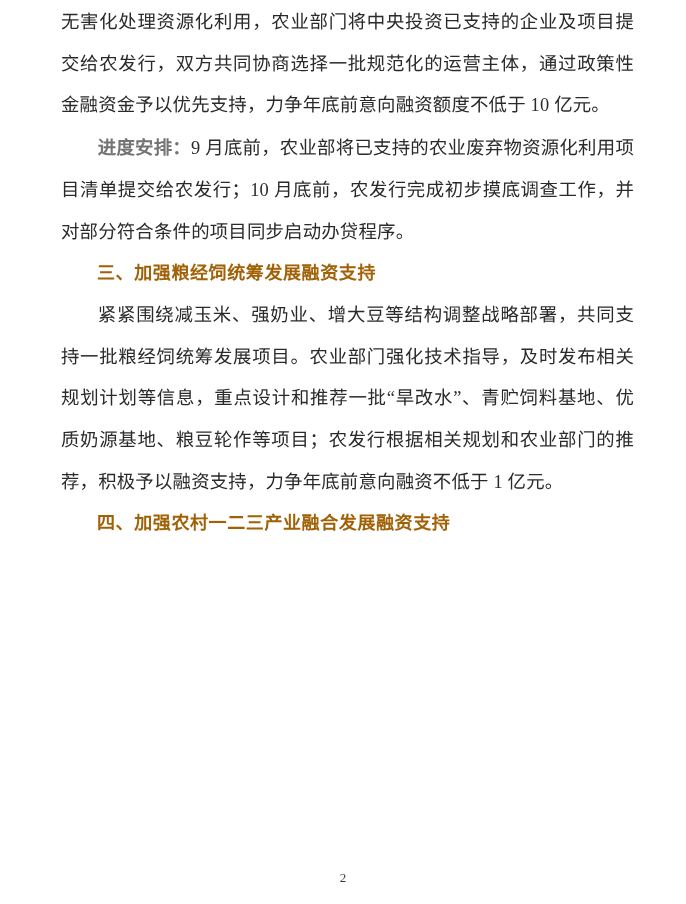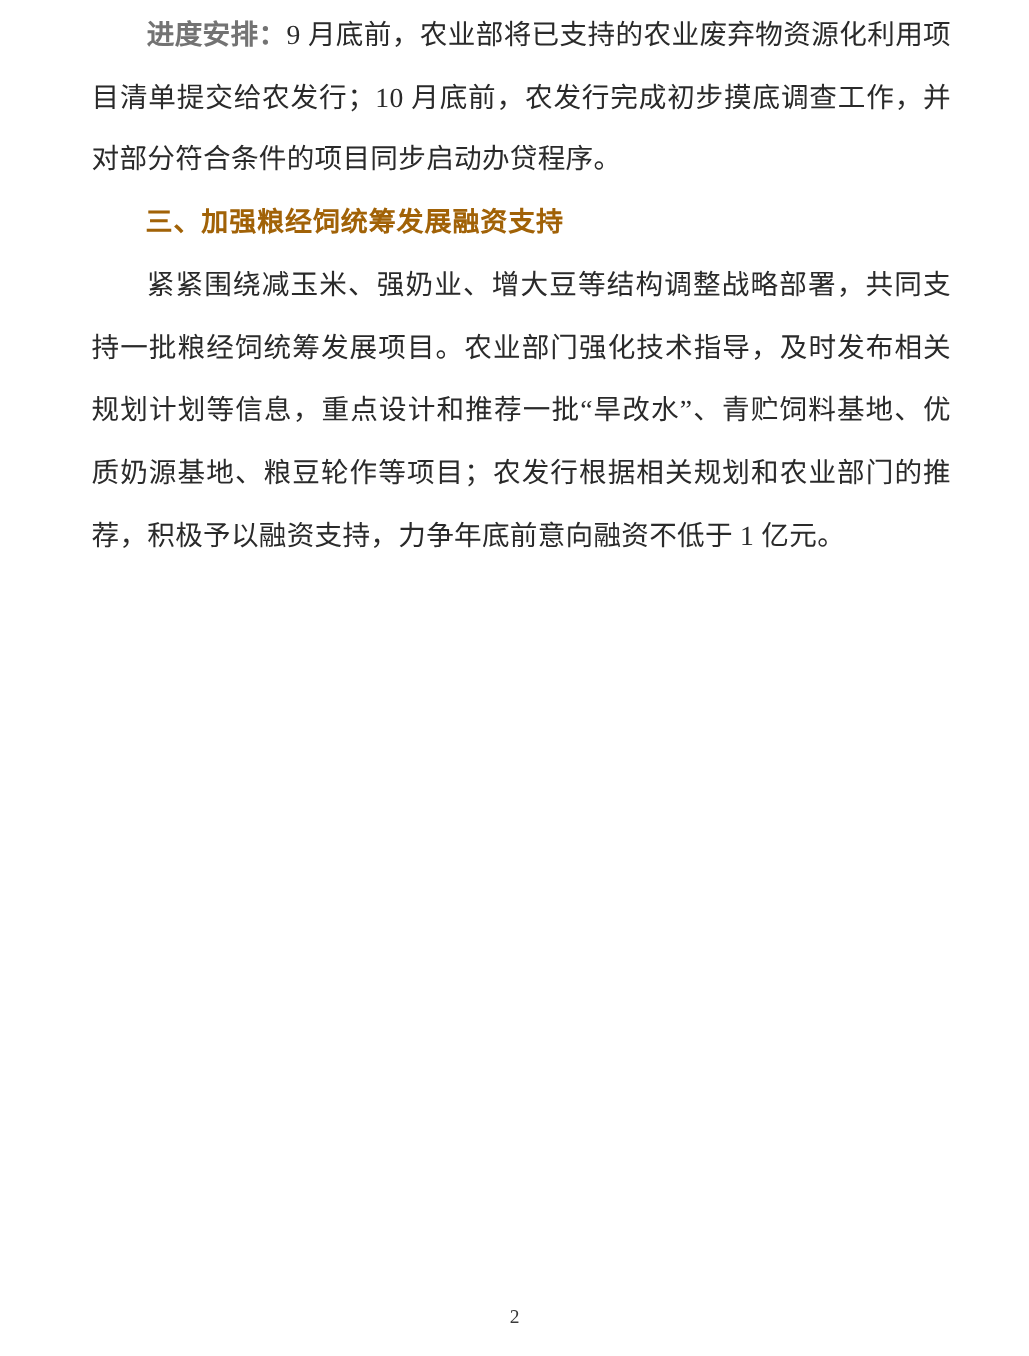--- a/index.html
+++ b/index.html
@@ -61,27 +61,29 @@
     font-family: "Liberation Serif", "DejaVu Serif", serif;
   }
 </style>
 </head>
 <body>
 
 <div class="page">
 
   <div class="doc-content">
 
+    <p class="para">无害化处理资源化利用，农业部门将中央投资已支持的企业及项目提交给农发行，双方共同协商选择一批规范化的运营主体，通过政策性金融资金予以优先支持，力争年底前意向融资额度不低于 10 亿元。</p>
 
     <p class="para para-indent"><span class="lead">进度安排：</span><span>9 月底前，农业部将已支持的农业废弃物资源化利用项目清单提交给农发行；10 月底前，农发行完成初步摸底调查工作，并对部分符合条件的项目同步启动办贷程序。</span></p>
 
     <h3 class="heading">三、加强粮经饲统筹发展融资支持</h3>
 
     <p class="para para-indent">紧紧围绕减玉米、强奶业、增大豆等结构调整战略部署，共同支持一批粮经饲统筹发展项目。农业部门强化技术指导，及时发布相关规划计划等信息，重点设计和推荐一批“旱改水”、青贮饲料基地、优质奶源基地、粮豆轮作等项目；农发行根据相关规划和农业部门的推荐，积极予以融资支持，力争年底前意向融资不低于 1 亿元。</p>
 
 
+    <h3 class="heading">四、加强农村一二三产业融合发展融资支持</h3>
 
 
   </div>
 
   <div class="page-footer">2</div>
 
 </div>
 
 </body></html>

